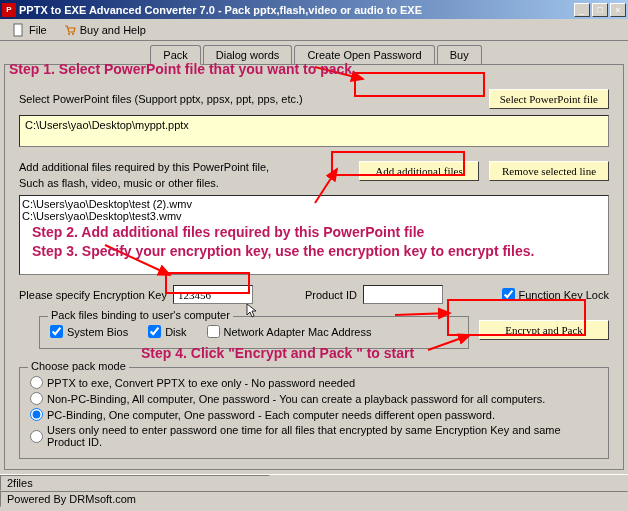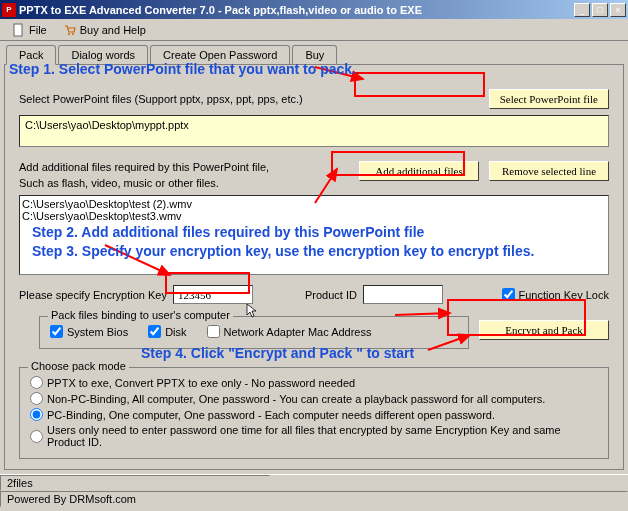--- a/index.html
+++ b/index.html
@@ -4,25 +4,25 @@
 <style>
 * { box-sizing: border-box; margin: 0; padding: 0; }
 body { font-family: Tahoma, sans-serif; font-size: 11px; background: #d4d0c8; width: 628px; height: 511px; overflow: hidden; }
 .titlebar { background: linear-gradient(to right, #0a246a, #a6caf0); color: #fff; height: 19px; display: flex; align-items: center; padding: 0 2px; }
 .titlebar-icon { width: 14px; height: 14px; background: #c00; margin-right: 3px; display: flex; align-items: center; justify-content: center; font-size: 8px; font-weight: bold; }
 .titlebar-text { flex: 1; font-weight: bold; font-size: 11px; }
 .winbtn { width: 16px; height: 14px; background: #d4d0c8; border: 1px solid; border-color: #fff #404040 #404040 #fff; margin-left: 2px; display: flex; align-items: center; justify-content: center; font-size: 9px; cursor: pointer; }
 .menubar { background: #d4d0c8; height: 22px; display: flex; align-items: center; padding: 0 4px; border-bottom: 1px solid #808080; }
 .menuitem { padding: 2px 8px; display: flex; align-items: center; gap: 3px; cursor: pointer; }
 .menuitem .ico { width: 14px; height: 14px; }
-.tabrow { display: flex; padding-left: 6px; margin-top: 3px; }
+.tabrow { display: flex; padding-left: 6px; margin-top: 3px; justify-content: center; }
 .tab { padding: 3px 12px; border: 1px solid #808080; border-bottom: none; background: #d4d0c8; margin-right: 2px; border-radius: 3px 3px 0 0; cursor: pointer; position: relative; top: 1px; }
 .tab.active { background: #d4d0c8; border-bottom: 1px solid #d4d0c8; z-index: 2; }
 .tabpage { border: 1px solid #808080; margin: 0 4px 4px 4px; padding: 10px 14px; background: #d4d0c8; position: relative; }
-.annotation { position: absolute; color: #1d4ed8; font-size: 14px; font-weight: bold; pointer-events: none; z-index: 10; }
+.annotation { position: absolute; color: #be185d; font-size: 14px; font-weight: bold; pointer-events: none; z-index: 10; }
 .arrow-svg { position: absolute; pointer-events: none; z-index: 9; }
 .row { display: flex; align-items: center; margin-bottom: 6px; justify-content: flex-end; }
 .label { font-size: 11px; }
 .btn { background: #fef9c3; border: 1px solid; border-color: #fff #404040 #404040 #fff; padding: 3px 10px; cursor: pointer; font-family: Tahoma; font-size: 11px; }
 .btn.wide { min-width: 120px; }
 .pathbox { background: #ffffd0; border: 1px inset #808080; padding: 3px 5px; font-size: 11px; height: 32px; }
 .listbox { background: #fff; border: 1px inset #808080; height: 80px; padding: 2px; font-size: 11px; overflow: hidden; position: relative; }
 .red-box { border: 2px solid #ff0000; position: absolute; pointer-events: none; }
 .textinput { border: 1px inset #808080; background: #fff; padding: 2px 4px; font-size: 11px; height: 19px; font-family: Tahoma; }
 .groupbox { border: 1px solid #808080; padding: 8px 10px 10px 10px; margin-top: 6px; position: relative; }

